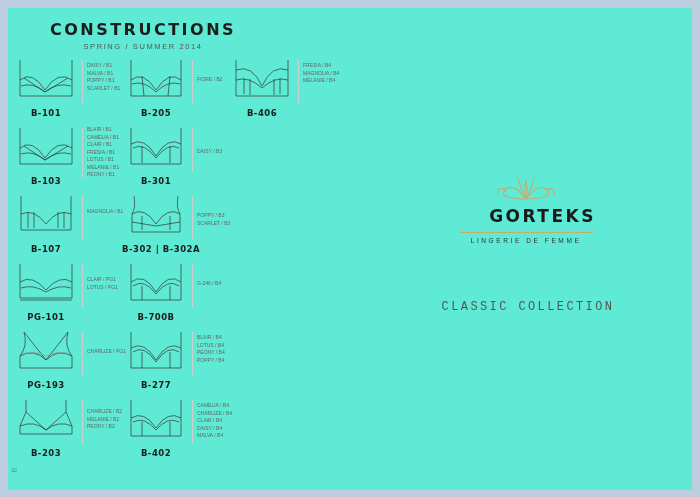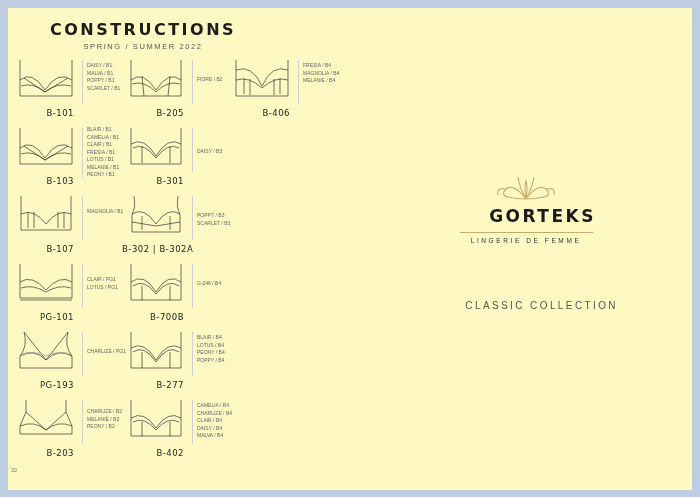--- a/index.html
+++ b/index.html
@@ -7,21 +7,21 @@
     width: 700px; height: 497px;
     background: #bfcde1;
     position: relative;
     overflow: hidden;
     font-family: "Liberation Sans", sans-serif;
   }
   .page {
     position: absolute;
     left: 8px; top: 8px;
     width: 684px; height: 482px;
-    background: #fef9c3;
+    background: #5eead4;
   }
   .title {
     position: absolute;
     left: 0; top: 12px;
     width: 270px;
     text-align: center;
     font-family: "DejaVu Sans", sans-serif;
     font-weight: bold;
     font-size: 16px;
     letter-spacing: 2.5px;
@@ -57,23 +57,23 @@
     font-size: 5px;
     line-height: 7.5px;
     color: #666;
     white-space: nowrap;
   }
   .item .fabrics div { margin: 0; }
   .item .code {
     position: absolute;
     left: 0; top: 50px;
     width: 56px;
-    text-align: right;
+    text-align: center;
     font-family: "DejaVu Sans", sans-serif;
-    font-weight: normal;
+    font-weight: bold;
     font-size: 8.5px;
     letter-spacing: 0.5px;
     color: #1d1d1b;
     white-space: nowrap;
   }
   .page-number {
     position: absolute;
     left: 3px; top: 459px;
     font-size: 5.5px;
     color: #777;
@@ -106,33 +106,34 @@
     width: 140px;
     text-align: center;
     font-size: 6.5px;
     letter-spacing: 2.6px;
     color: #333;
   }
   .collection {
     position: absolute;
     left: 430px; top: 292px;
     width: 180px;
-    text-align: right;
-    font-size: 10px;
+    text-align: center;
+    font-size: 12px;
     letter-spacing: 2.4px;
     color: #555;
+    font-family: Liberation Mono, monospace;
   }
 </style>
 </head>
 <body>
 
 <div class="page">
 
   <div class="title">CONSTRUCTIONS</div>
-  <div class="subtitle">SPRING / SUMMER 2022</div>
+  <div class="subtitle">SPRING / SUMMER 2014</div>
 
   <div class="item" style="left:10px; top:50px;">
     <svg class="bra" viewBox="0 0 56 46">
         <g fill="none" stroke="#333" stroke-width="0.7">
           <path d="M2 2 V22 M54 2 V22"></path>
           <path d="M2 22 Q14 12 27 32 Q40 12 54 22"></path>
           <path d="M2 22 V38 H54 V22"></path>
           <path d="M3 28 Q15 24 27 34 Q39 24 53 28"></path>
           <path d="M6 20 L27 34 L50 20"></path>
         </g>

